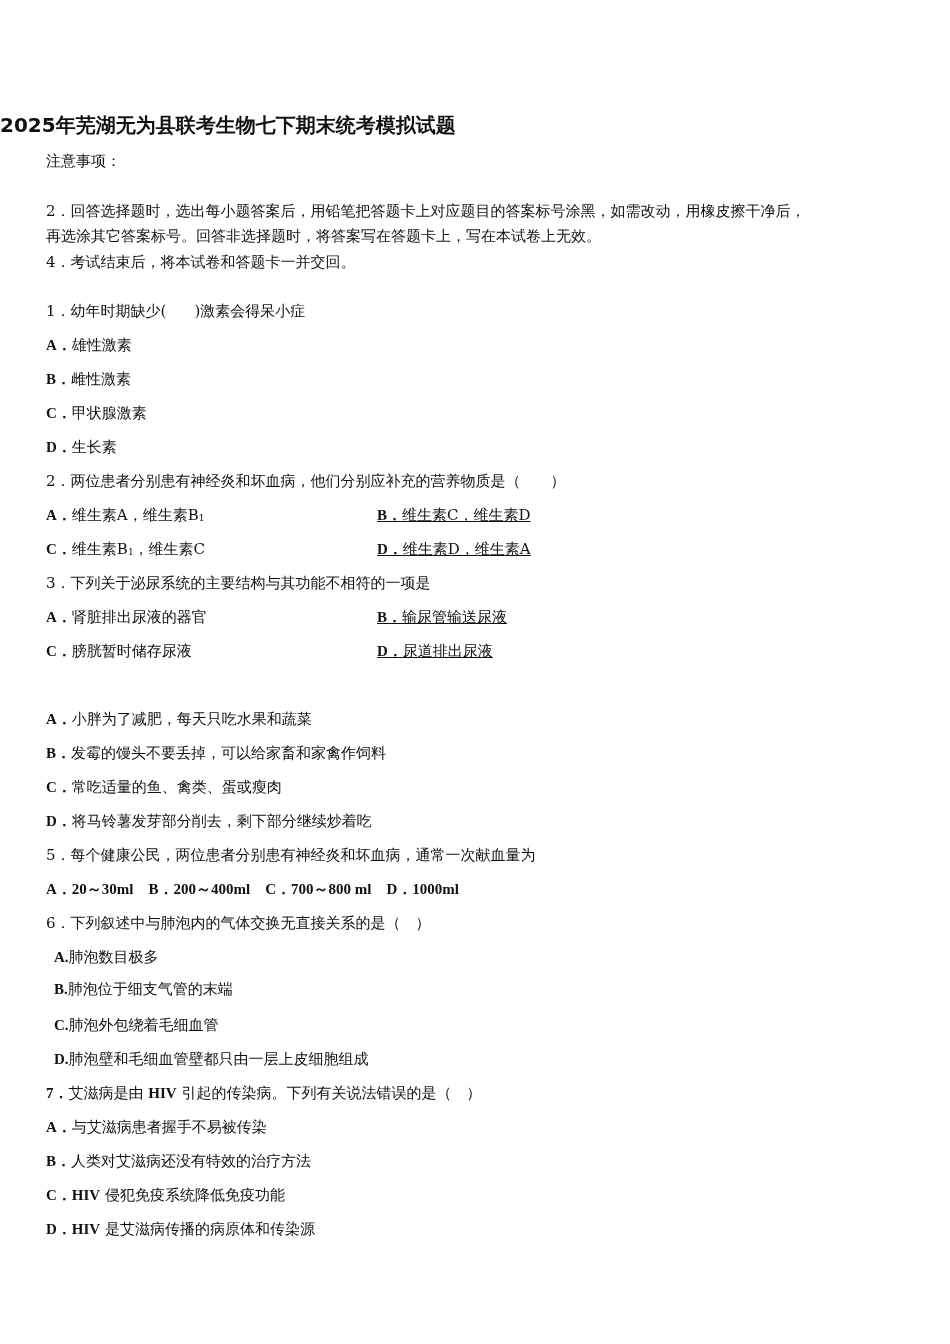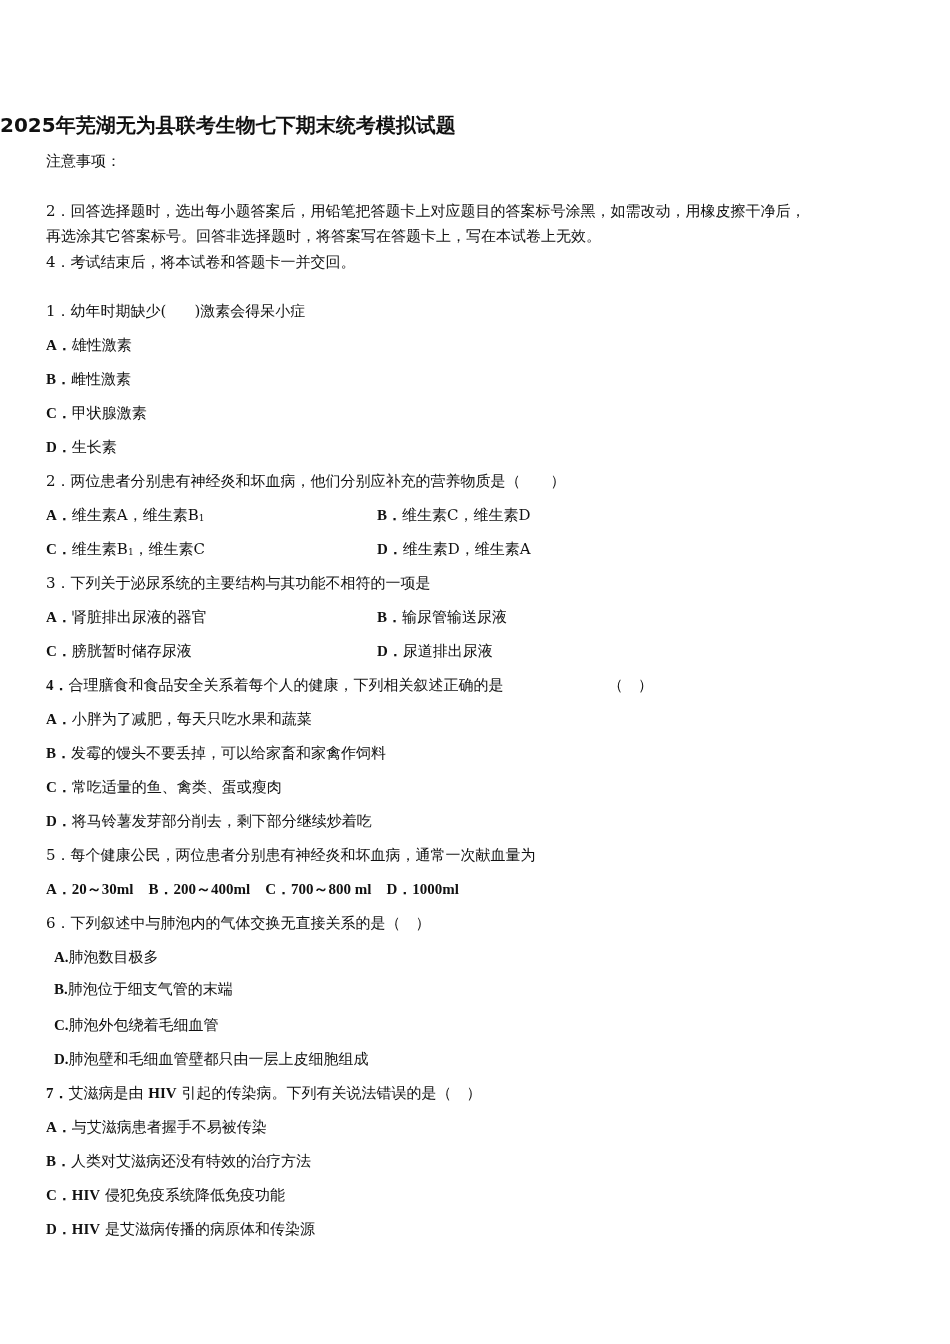--- a/index.html
+++ b/index.html
@@ -5,21 +5,21 @@
   html, body { margin: 0; padding: 0; background: #ffffff; }
   body { width: 950px; height: 1344px; position: relative; overflow: hidden;
          font-family: "DejaVu Serif", "Liberation Serif", serif; color: #111; }
   .page { position: absolute; left: 0; top: 0; width: 950px; height: 1344px; }
   .title { position: absolute; left: 0; width: 848px; top: 112px; text-align: left;
            font-family: "DejaVu Sans", "Liberation Sans", sans-serif; font-weight: bold;
            font-size: 20px; letter-spacing: 0px; }
   .line { position: absolute; left: 46px; font-size: 15px; line-height: 20px; white-space: nowrap; }
   .opt-letter { font-family: "Liberation Serif", serif; font-weight: bold; }
   .bold { font-weight: bold; font-family: "Liberation Serif", serif; }
-  .col2 { position: absolute; left: 377px; }
+  .col2 { position: absolute; left: 377px; text-decoration: underline; }
   sub { font-size: 9px; vertical-align: -1px; }
   .paren-gap { display: inline-block; width: 28px; }
 </style>
 </head>
 <body>
 
 <div class="page">
 
   <div class="title">2025年芜湖无为县联考生物七下期末统考模拟试题</div>
 
@@ -61,24 +61,20 @@
   </div>
   <div class="line" style="top:641px; width:860px">
     <span><span class="opt-letter">C．</span><span>膀胱暂时储存尿液</span></span>
     <span class="col2" style="left:331px"><span class="opt-letter">D．</span><span>尿道排出尿液</span></span>
   </div>
   <div class="line" style="top:607px; width:860px">
     <span><span class="opt-letter">A．</span><span>肾脏排出尿液的器官</span></span>
     <span class="col2" style="left:331px"><span class="opt-letter">B．</span><span>输尿管输送尿液</span></span>
   </div>
 
-  <div class="line" style="top:675px; width:860px">
-    <span class="bold">4．</span><span>合理膳食和食品安全关系着每个人的健康，下列相关叙述正确的是</span>
-    <span style="position:absolute; left:562px">（　）</span>
-  </div>
   <div class="line" style="top:743px">
     <span class="opt-letter">B．</span><span>发霉的馒头不要丢掉，可以给家畜和家禽作饲料</span>
   </div>
   <div class="line" style="top:709px">
     <span class="opt-letter">A．</span><span>小胖为了减肥，每天只吃水果和蔬菜</span>
   </div>
   <div class="line" style="top:777px">
     <span class="opt-letter">C．</span><span>常吃适量的鱼、禽类、蛋或瘦肉</span>
   </div>
   <div class="line" style="top:811px">

